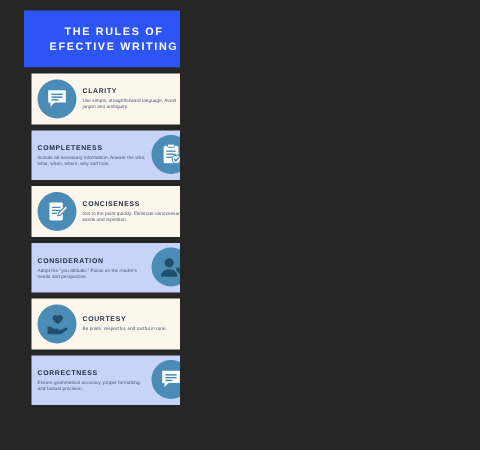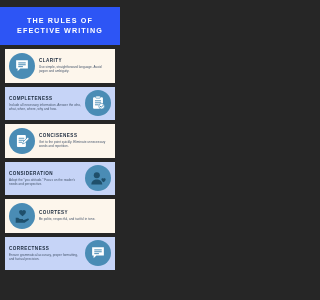--- a/index.html
+++ b/index.html
@@ -15,20 +15,21 @@
     -webkit-font-smoothing: antialiased;
   }
 
   .poster {
     width: 120px;
     height: 300px;
     background: #262626;
     position: relative;
     display: flex;
     flex-direction: column;
+    margin-left: 16px;
   }
 
   
   .top-strip {
     height: 7px;
     background: #262626;
     flex: 0 0 auto;
   }
 
   

